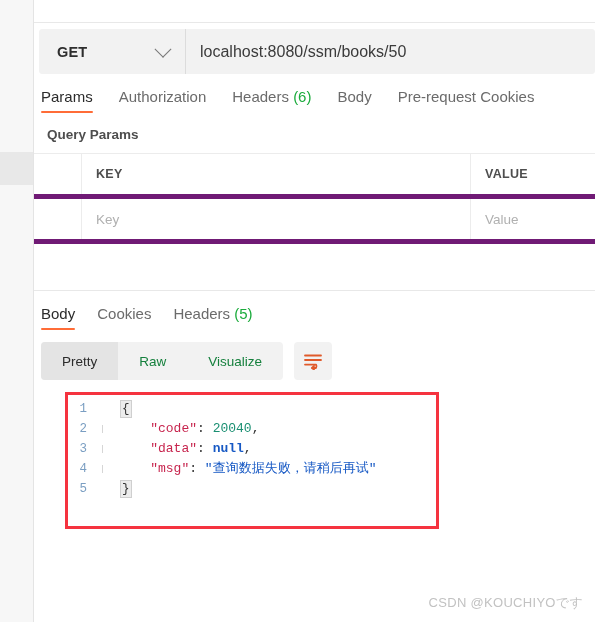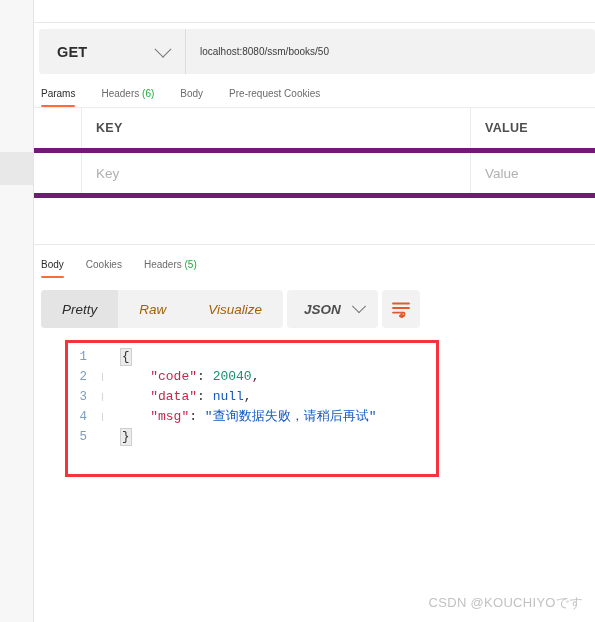--- a/index.html
+++ b/index.html
@@ -91,39 +91,39 @@
     border-right: 1.6px solid #777;
     border-bottom: 1.6px solid #777;
     transform: rotate(45deg) translate(-2px,-2px);
     flex: 0 0 auto;
   }
   .url-input {
     flex: 1 1 auto;
     display: flex;
     align-items: center;
     padding-left: 14px;
-    font-size: 10px;
+    font-size: 16px;
     color: #3b3b3b;
     background: #f2f2f2;
     min-width: 0;
     white-space: nowrap;
     overflow: hidden;
     cursor: text;
   }
 
   
   .req-tabs {
     display: flex;
     align-items: flex-end;
     gap: 26px;
     padding: 14px 0 0 7px;
     flex: 0 0 auto;
   }
   .rtab {
-    font-size: 10px;
+    font-size: 15px;
     color: #6b6b6b;
     padding-bottom: 8px;
     position: relative;
     cursor: pointer;
     white-space: nowrap;
   }
   .rtab.active {
     color: #2b2b2b;
   }
   .rtab.active::after {
@@ -195,38 +195,37 @@
   .resp-tabs {
     display: flex;
     align-items: flex-end;
     gap: 22px;
     padding: 14px 0 0 7px;
     flex: 0 0 auto;
   }
   .viewbar {
     display: flex;
     align-items: center;
-    gap: 4px;
+    gap: 11px;
     padding: 12px 0 0 7px;
     flex: 0 0 auto;
-    font-style: italic;
   }
   .seg {
     display: flex;
     background: #f2f2f2;
     border-radius: 4px;
     overflow: hidden;
     height: 38px;
   }
   .seg-item {
     display: flex;
     align-items: center;
     padding: 0 21px;
     font-size: 13.5px;
-    color: #a16207;
+    color: #15803d;
     cursor: pointer;
     white-space: nowrap;
   }
   .seg-item.active {
     background: #e4e4e4;
     color: #2b2b2b;
   }
   .fmt-select {
     display: flex;
     align-items: center;
@@ -328,21 +327,21 @@
     margin-left: 1px;
   }
   .ctext {
     flex: 1 1 auto;
     padding-left: 8px;
     min-width: 0;
   }
   .k-key   { color: #c7254e; }
   .k-punc  { color: #333333; }
   .k-num   { color: #1a8f72; }
-  .k-null  { color: #1658c4; font-weight: 400; }
+  .k-null  { color: #1658c4; font-weight: 700; }
   .k-str   { color: #1658c4; }
 
   
   .watermark {
     position: absolute;
     right: 12px;
     bottom: 10px;
     font-size: 13px;
     color: #c2c2c2;
     letter-spacing: .3px;
@@ -371,31 +370,35 @@
         </div>
         <div class="url-input">localhost:8080/ssm/books/50</div>
       </div>
     </div>
 
     <div class="req-tabs">
       <div class="rtab active">
         <span>Params</span>
       </div>
       <div class="rtab">
+        <span>Authorization</span>
+      </div>
+      <div class="rtab">
         <span>Headers</span>
         <span class="count-green">(6)</span>
       </div>
       <div class="rtab">
         <span>Body</span>
       </div>
       <div class="rtab">
         <span>Pre-request Cookies</span>
       </div>
     </div>
 
+    <div class="qp-title">Query Params</div>
 
     <div class="table">
       <div class="trow">
         <div class="cell-chk"></div>
         <div class="cell-key">
           <span class="th">KEY</span>
         </div>
         <div class="cell-val">
           <span class="th">VALUE</span>
         </div>
@@ -424,24 +427,20 @@
         <span>Headers</span>
         <span class="count-green">(5)</span>
       </div>
     </div>
 
     <div class="viewbar">
       <div class="seg">
         <div class="seg-item active">Pretty</div>
         <div class="seg-item">Raw</div>
         <div class="seg-item">Visualize</div>
-      </div>
-      <div class="fmt-select">
-        <span class="fmt-label">JSON</span>
-        <span class="chev-sm"></span>
       </div>
       <div class="wrap-btn">
         <svg width="20" height="18" viewBox="0 0 20 18">
           <line x1="2" y1="3.5" x2="18" y2="3.5" stroke="#e05a2b" stroke-width="1.8" stroke-linecap="round"></line>
           <line x1="2" y1="8" x2="18" y2="8" stroke="#e05a2b" stroke-width="1.8" stroke-linecap="round"></line>
           <path d="M2 12.6 H13 a3 3 0 0 1 0 3.4 H9.2" fill="none" stroke="#e05a2b" stroke-width="1.8" stroke-linecap="round" stroke-linejoin="round"></path>
           <path d="M11 14 L9 16 L11 17.6" fill="none" stroke="#e05a2b" stroke-width="1.8" stroke-linecap="round" stroke-linejoin="round"></path>
         </svg>
       </div>
     </div>

